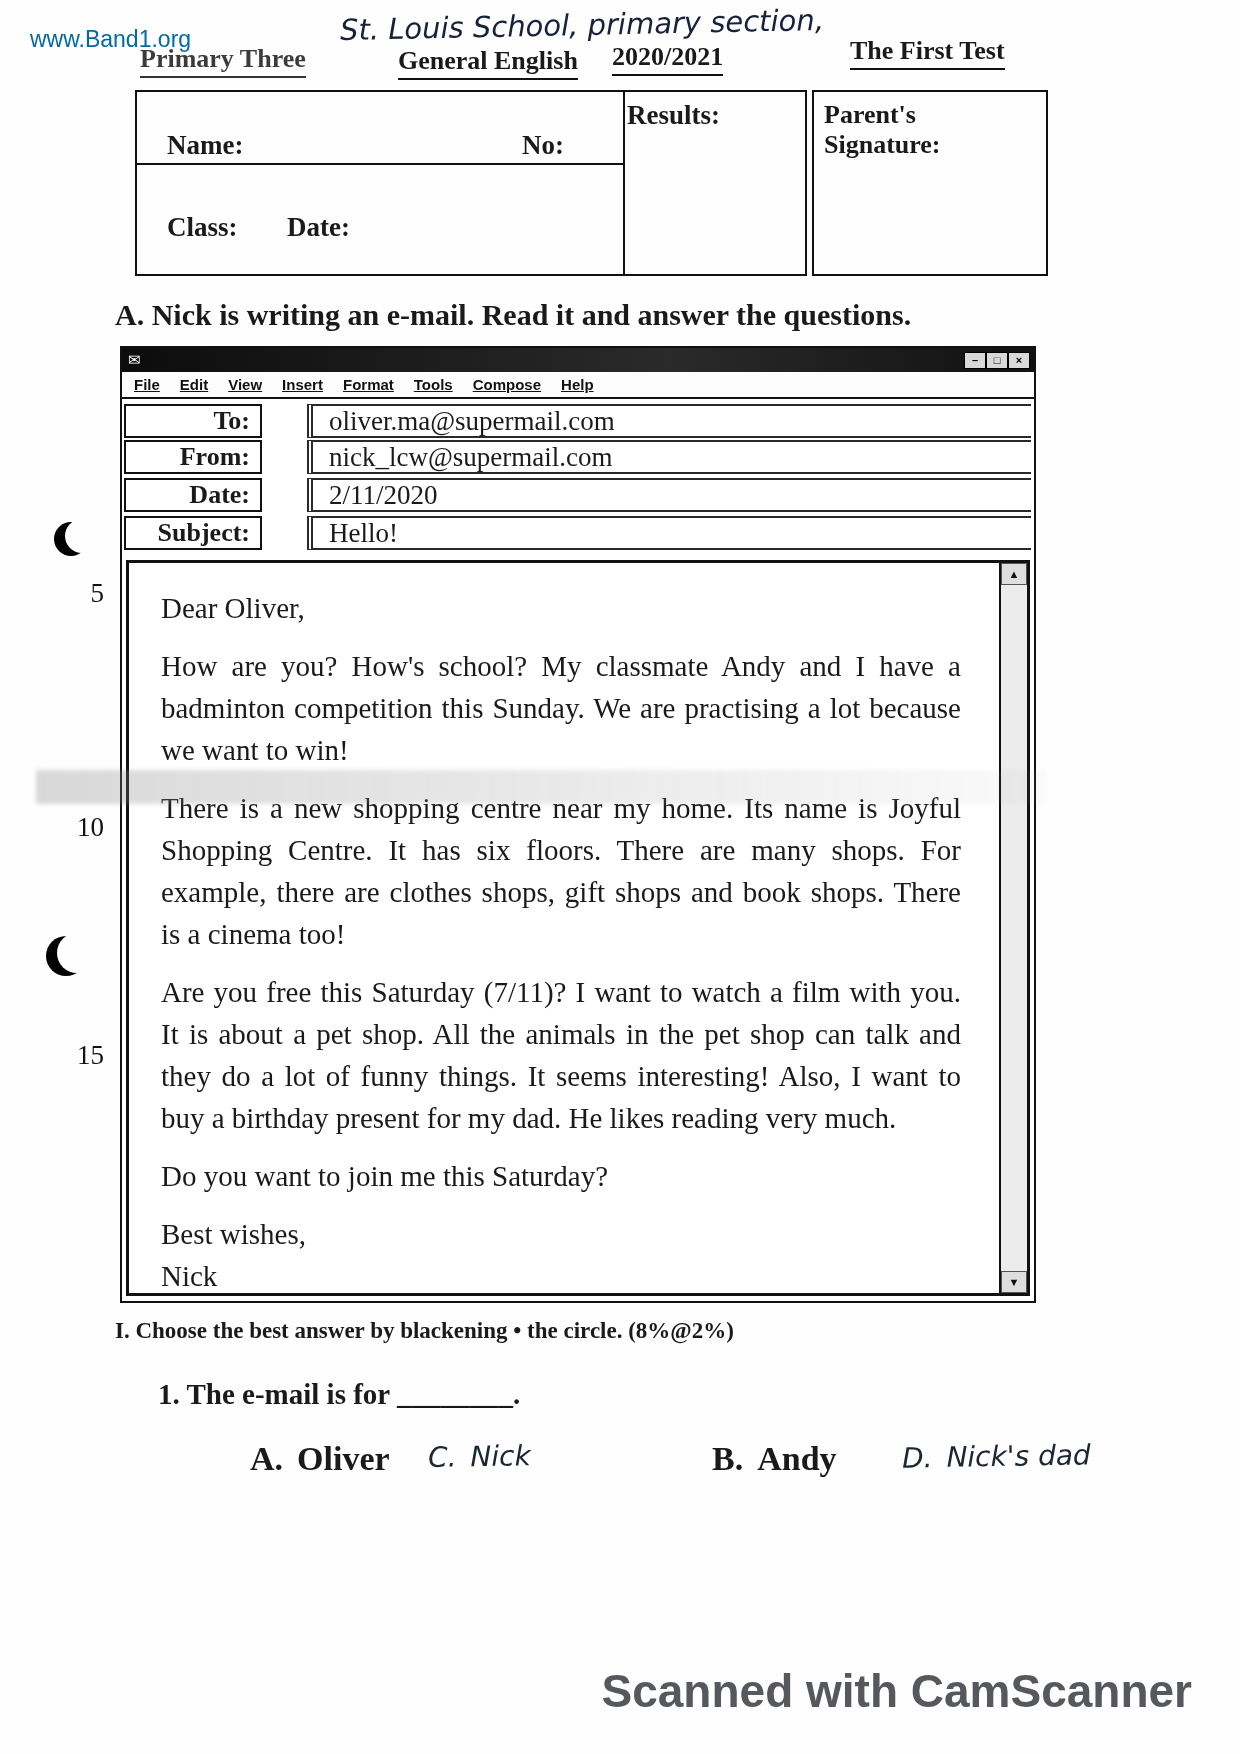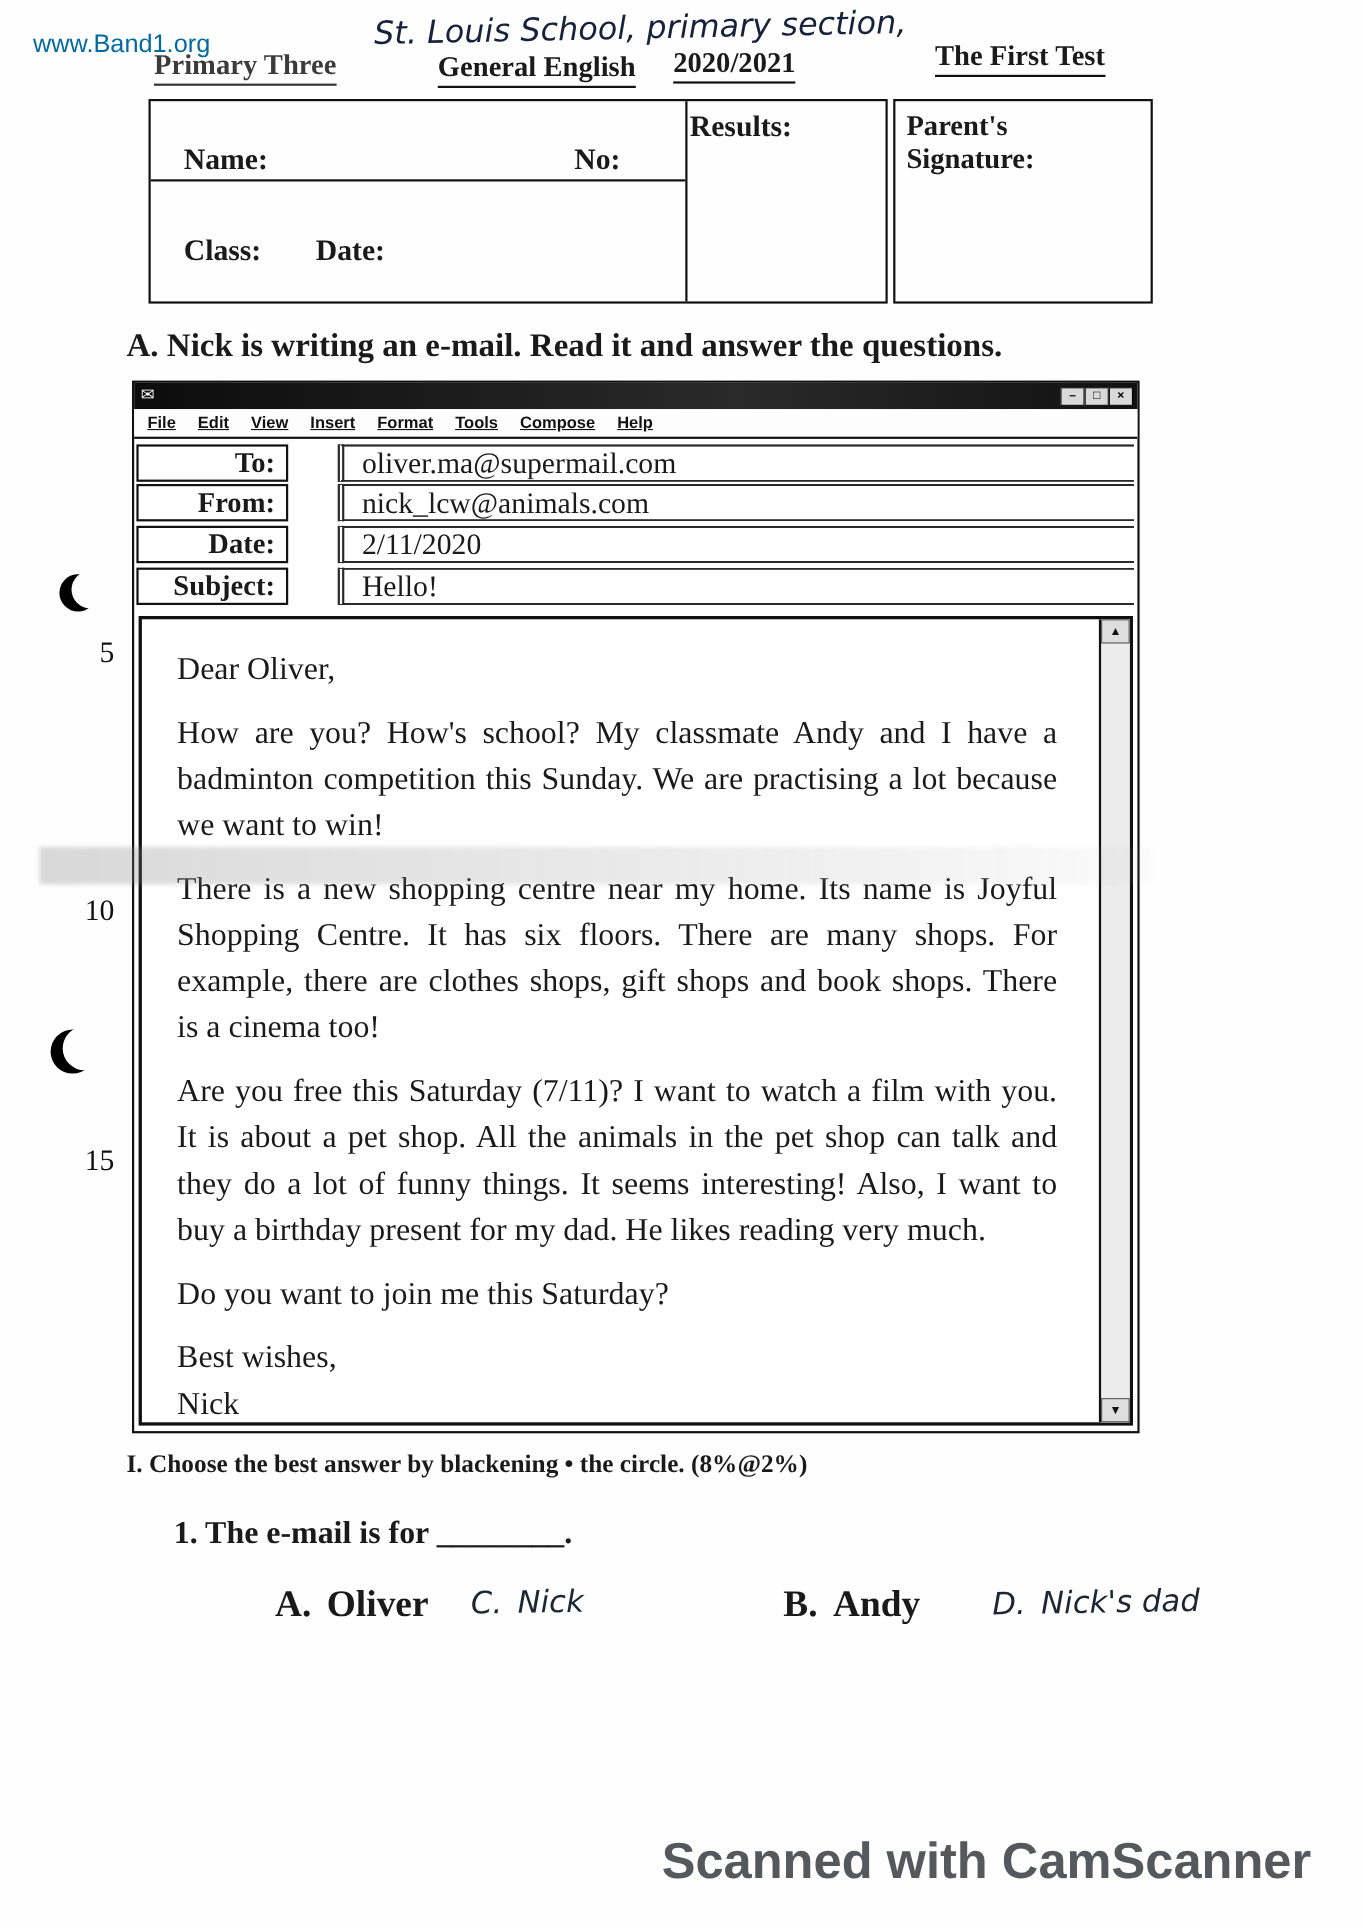--- a/index.html
+++ b/index.html
@@ -127,21 +127,21 @@
       <span class="menu-item">Compose</span>
       <span class="menu-item">Help</span>
     </div>
 
     <div class="frow frow-to">
       <span class="flabel">To:</span>
       <span class="fvalue">oliver.ma@supermail.com</span>
     </div>
     <div class="frow frow-from">
       <span class="flabel">From:</span>
-      <span class="fvalue">nick_lcw@animals.com</span>
+      <span class="fvalue">nick_lcw@supermail.com</span>
     </div>
     <div class="frow frow-date">
       <span class="flabel">Date:</span>
       <span class="fvalue">2/11/2020</span>
     </div>
     <div class="frow frow-subject">
       <span class="flabel">Subject:</span>
       <span class="fvalue">Hello!</span>
     </div>
 

